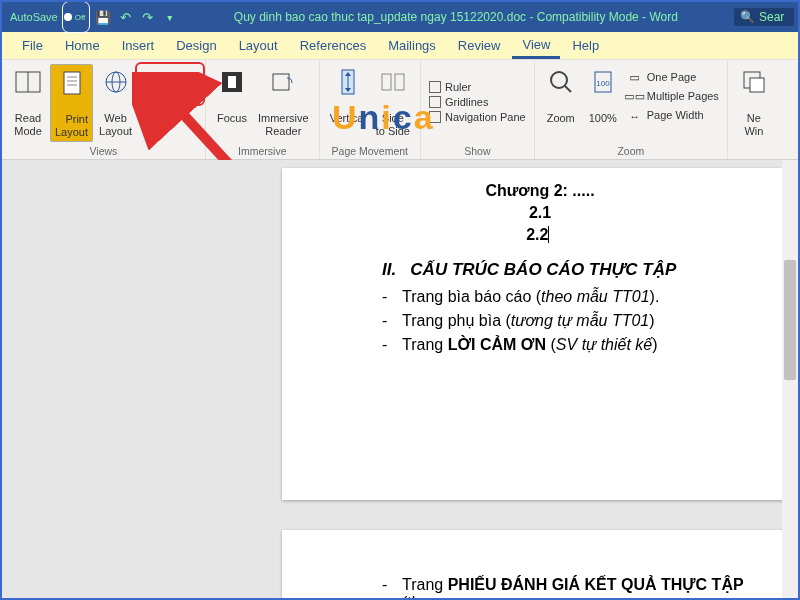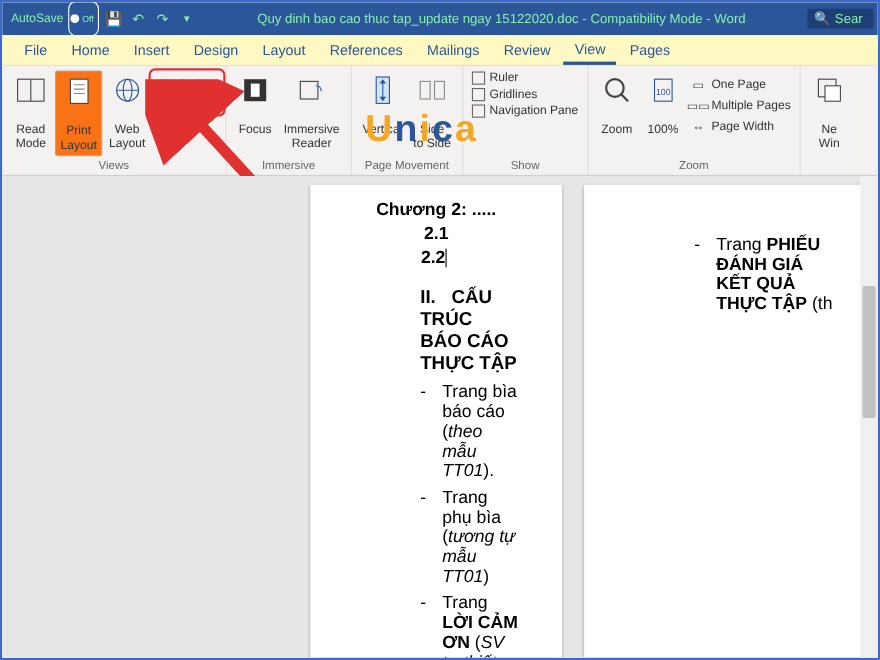--- a/index.html
+++ b/index.html
@@ -21,35 +21,35 @@
   .menu-item.file { color: #2b579a; }
   .menu-item.active { color: #2b579a; border-bottom: 3px solid #2b579a; font-weight: 400; }
 
   .ribbon { height: 100px; background: #f3f2f1; display: flex; border-bottom: 1px solid #d0d0d0; position: relative; }
   .ribbon-group { display: flex; flex-direction: column; border-right: 1px solid #e1dfdd; padding: 4px 6px 0 6px; }
   .ribbon-group-content { flex: 1; display: flex; align-items: flex-start; gap: 2px; }
   .ribbon-group-label { font-size: 10.5px; text-align: center; color: #666; padding-bottom: 2px; }
   .rib-btn { display: flex; flex-direction: column; align-items: center; padding: 2px 4px; cursor: pointer; font-size: 11px; color: #333; line-height: 1.2; text-align: center; }
   .rib-btn.big { min-width: 40px; gap: 12px; }
   .rib-btn .icon { width: 32px; height: 32px; margin-bottom: 2px; display: flex; align-items: center; justify-content: center; }
-  .rib-btn.selected { background: #f97316; border: 1px solid #aaa; border-radius: 2px; }
+  .rib-btn.selected { background: #eab308; border: 1px solid #aaa; border-radius: 2px; text-align: right; }
   .small-col { display: flex; flex-direction: column; gap: 1px; font-size: 11px; color: #333; }
   .small-row { display: flex; align-items: center; gap: 4px; padding: 1px 2px; cursor: pointer; }
   .small-row .sicon { width: 16px; height: 16px; display: flex; align-items: center; justify-content: center; }
   .checkbox { width: 12px; height: 12px; border: 1px solid #666; }
 
   .highlight-box { position: absolute; border: 2.5px solid #e03030; border-radius: 6px; pointer-events: none; }
   .arrow-svg { position: absolute; pointer-events: none; }
 
   .doc-area { position: absolute; top: 158px; left: 0; right: 0; bottom: 0; background: #e6e6e6; display: flex; overflow: hidden; }
   .gutter { width: 280px; background: #e6e6e6; }
-  .pages { flex: 1; padding-top: 8px; display: flex; gap: 20px; }
+  .pages { flex: 1; padding-top: 8px; display: flex; flex-direction: column; gap: 30px; }
   .page { background: #fff; box-shadow: 0 1px 3px rgba(0,0,0,0.3); padding: 10px 40px 20px 40px; font-family: "Times New Roman", serif; color: #000; font-size: 16px; }
   .page .centered { text-align: center; font-weight: bold; margin: 4px 0; }
-  .page .h-roman { font-weight: bold; margin: 16px 0 8px 60px; font-size: 17px; }
+  .page .h-roman { font-weight: bold; margin: 16px 0 8px 60px; font-size: 17px; font-style: italic; }
   .page .bullet { margin: 6px 0 6px 80px; position: relative; }
   .page .bullet::before { content: "-"; position: absolute; left: -20px; }
   .page em { font-style: italic; }
   .cursor { border-left: 1px solid #000; }
   .scrollbar { position: absolute; right: 0; top: 158px; bottom: 0; width: 16px; background: #f0f0f0; }
   .scrollbar-thumb { position: absolute; left: 2px; right: 2px; top: 100px; height: 120px; background: #c1c1c1; border-radius: 2px; }
 
   .watermark { position: absolute; top: 96px; left: 330px; font-size: 34px; font-weight: bold; letter-spacing: 2px; pointer-events: none; }
   .watermark .wu { color: #f5a623; }
   .watermark .wn { color: #2b579a; }
@@ -82,21 +82,21 @@
 <div class="menubar">
   <div class="menu-item file">File</div>
   <div class="menu-item">Home</div>
   <div class="menu-item">Insert</div>
   <div class="menu-item">Design</div>
   <div class="menu-item">Layout</div>
   <div class="menu-item">References</div>
   <div class="menu-item">Mailings</div>
   <div class="menu-item">Review</div>
   <div class="menu-item active">View</div>
-  <div class="menu-item">Pages</div>
+  <div class="menu-item">Help</div>
 </div>
 
 <div class="ribbon">
 
   <div class="ribbon-group">
     <div class="ribbon-group-content">
       <div class="rib-btn big">
         <div class="icon">
             <svg width="28" height="28">
               <rect x="2" y="4" width="24" height="20" fill="none" stroke="#444"></rect>
@@ -202,21 +202,21 @@
           </div>
         <span style="white-space:pre-line">Side
 to Side</span>
       </div>
     </div>
     <div class="ribbon-group-label">Page Movement</div>
   </div>
 
   <div class="ribbon-group">
     <div class="ribbon-group-content">
-      <div class="small-col" style="margin-top:0;text-align:right;">
+      <div class="small-col" style="margin-top:16px;text-align:right;">
         <div class="small-row">
             <span class="checkbox"></span>
             <span>Ruler</span>
           </div>
         <div class="small-row">
             <span class="checkbox"></span>
             <span>Gridlines</span>
           </div>
         <div class="small-row">
             <span class="checkbox"></span>

